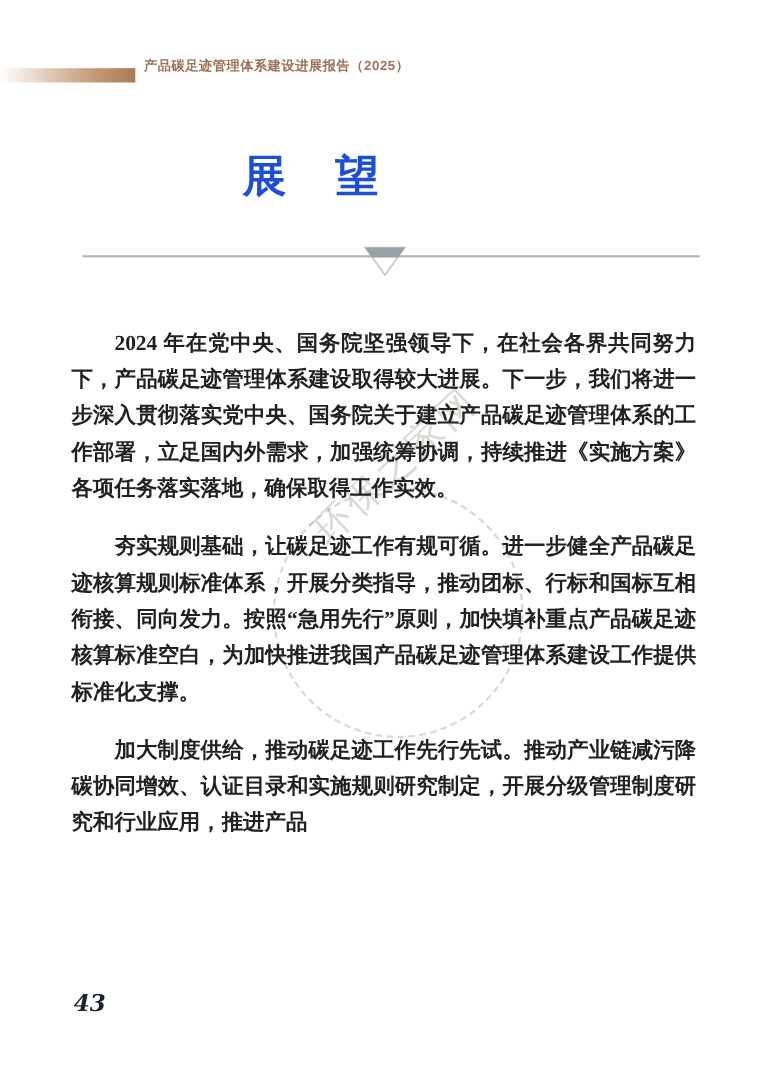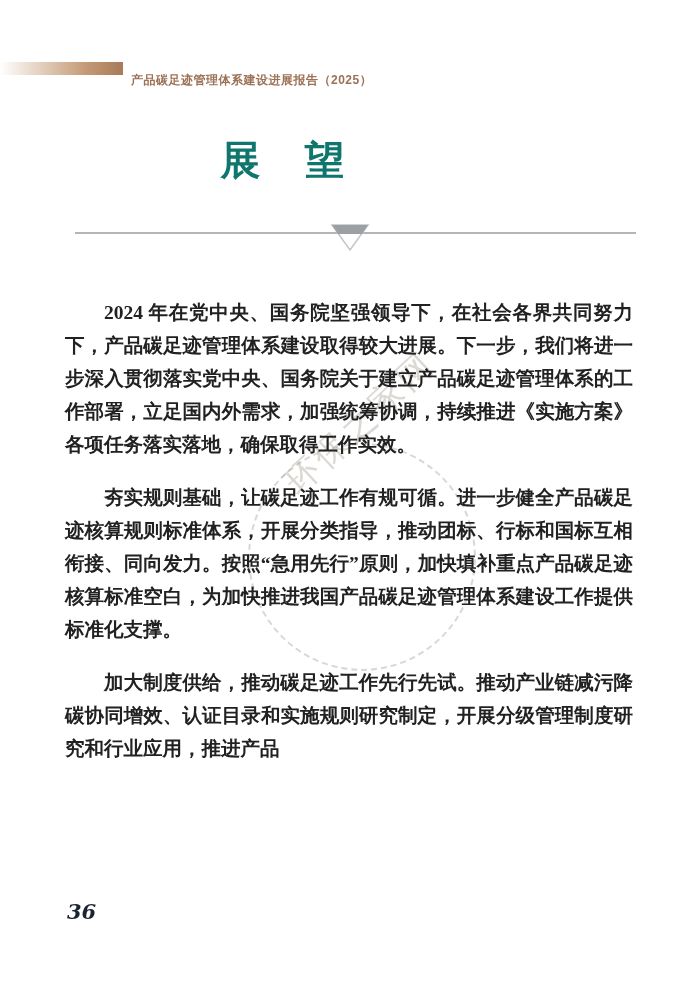--- a/index.html
+++ b/index.html
@@ -21,40 +21,40 @@
     position: absolute;
     left: 0;
     top: 62px;
     width: 123px;
     height: 13px;
     background: linear-gradient(to right, rgba(255,255,255,0), #c49a76 70%, #a87a58 100%);
   }
   .header-title {
     position: absolute;
     left: 131px;
-    top: 72px;
+    top: 52px;
     font-family: "Liberation Sans", sans-serif;
     font-size: 12px;
     font-weight: bold;
     letter-spacing: 0.5px;
     color: #9c7155;
     white-space: nowrap;
   }
 
   
   .chapter-title {
     position: absolute;
     left: 0;
     top: 133px;
     width: 567px;
     margin: 0;
     text-align: center;
     font-size: 40px;
     font-weight: bold;
-    color: #0f766e;
+    color: #1d4ed8;
     letter-spacing: 2px;
     font-family: "Liberation Serif", "DejaVu Serif", serif;
   }
 
   
   .divider-line {
     position: absolute;
     left: 75px;
     top: 232px;
     width: 561px;
@@ -143,15 +143,15 @@
 
   <div class="watermark"></div>
   <div class="watermark-text">环保之家网</div>
 
   <div class="body-text">
     <p>2024 年在党中央、国务院坚强领导下，在社会各界共同努力下，产品碳足迹管理体系建设取得较大进展。下一步，我们将进一步深入贯彻落实党中央、国务院关于建立产品碳足迹管理体系的工作部署，立足国内外需求，加强统筹协调，持续推进《实施方案》各项任务落实落地，确保取得工作实效。</p>
     <p>夯实规则基础，让碳足迹工作有规可循。进一步健全产品碳足迹核算规则标准体系，开展分类指导，推动团标、行标和国标互相衔接、同向发力。按照“急用先行”原则，加快填补重点产品碳足迹核算标准空白，为加快推进我国产品碳足迹管理体系建设工作提供标准化支撑。</p>
     <p>加大制度供给，推动碳足迹工作先行先试。推动产业链减污降碳协同增效、认证目录和实施规则研究制定，开展分级管理制度研究和行业应用，推进产品</p>
   </div>
 
-  <div class="page-number">36</div>
+  <div class="page-number">43</div>
 
 </div>
 
 </body></html>

